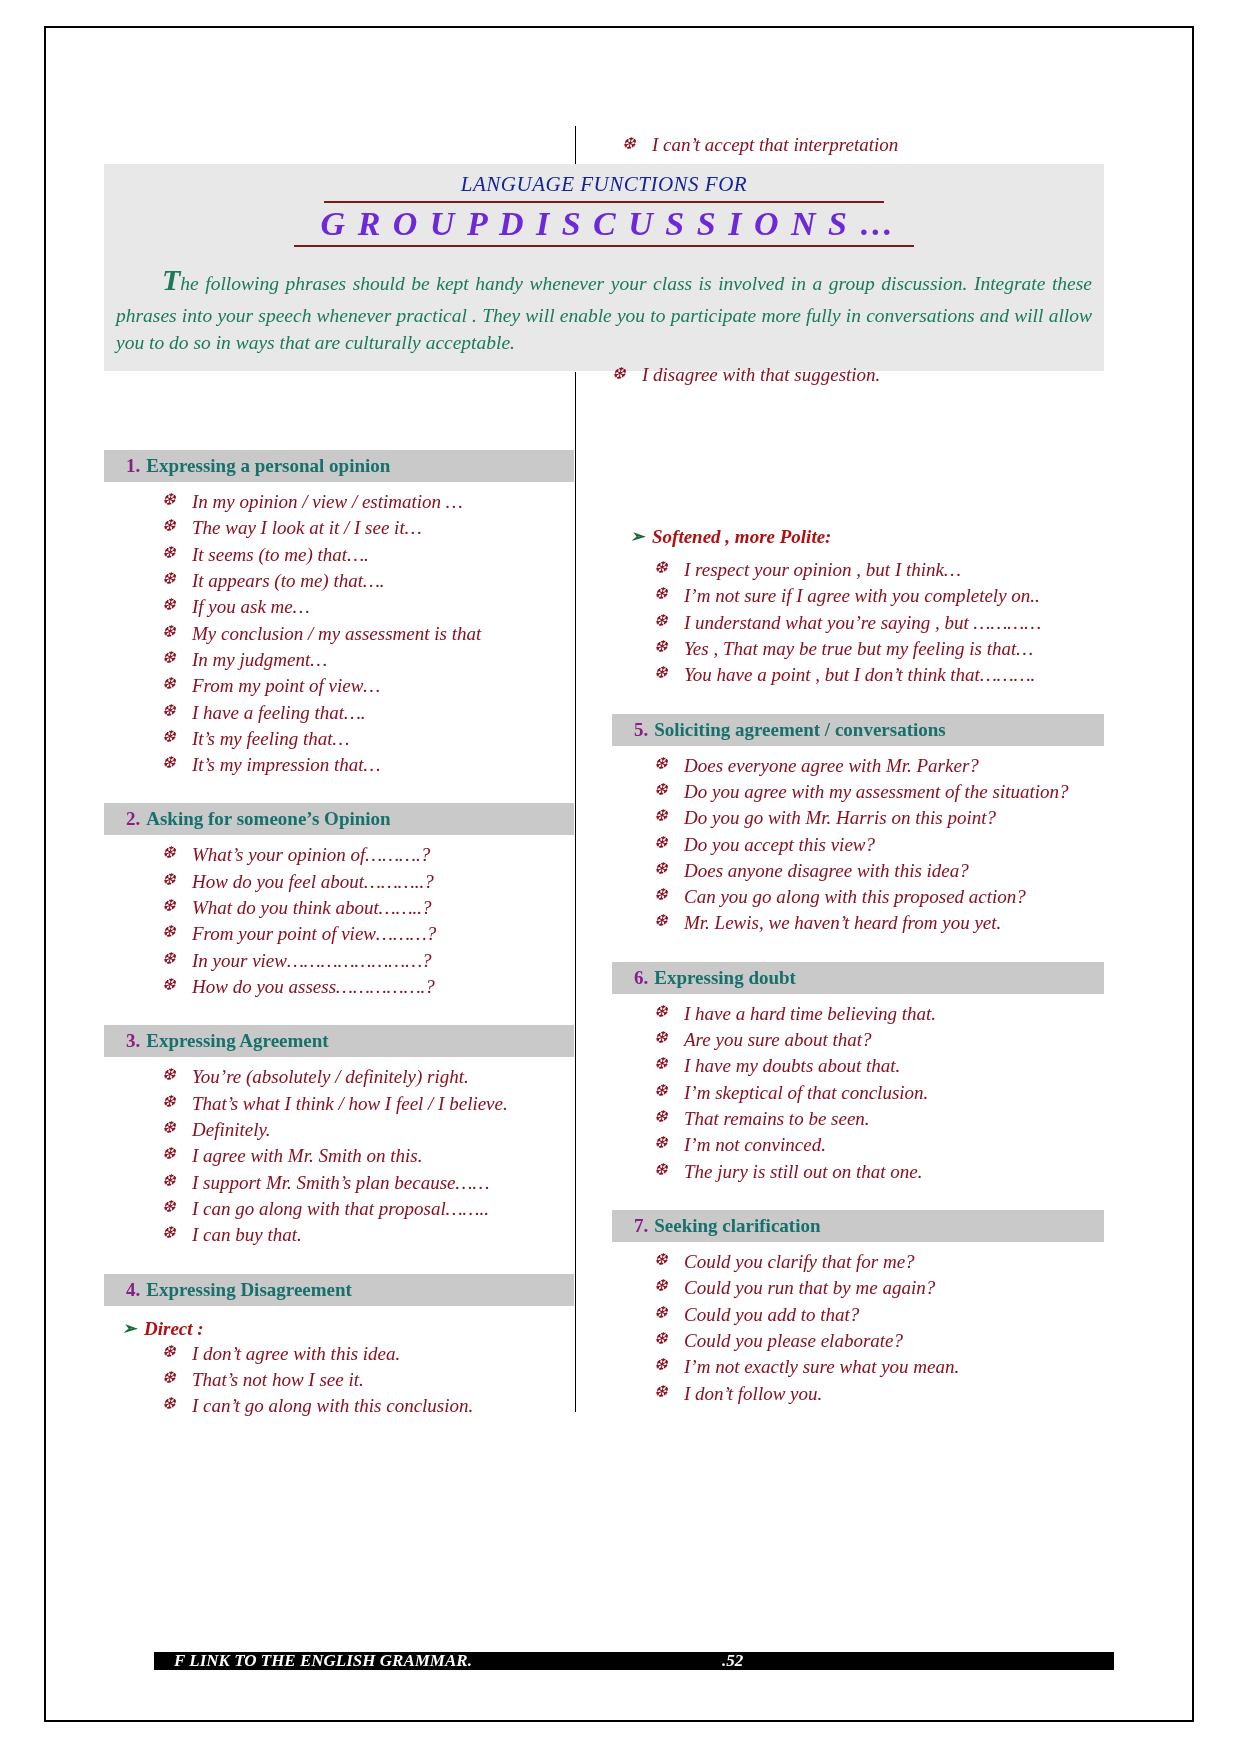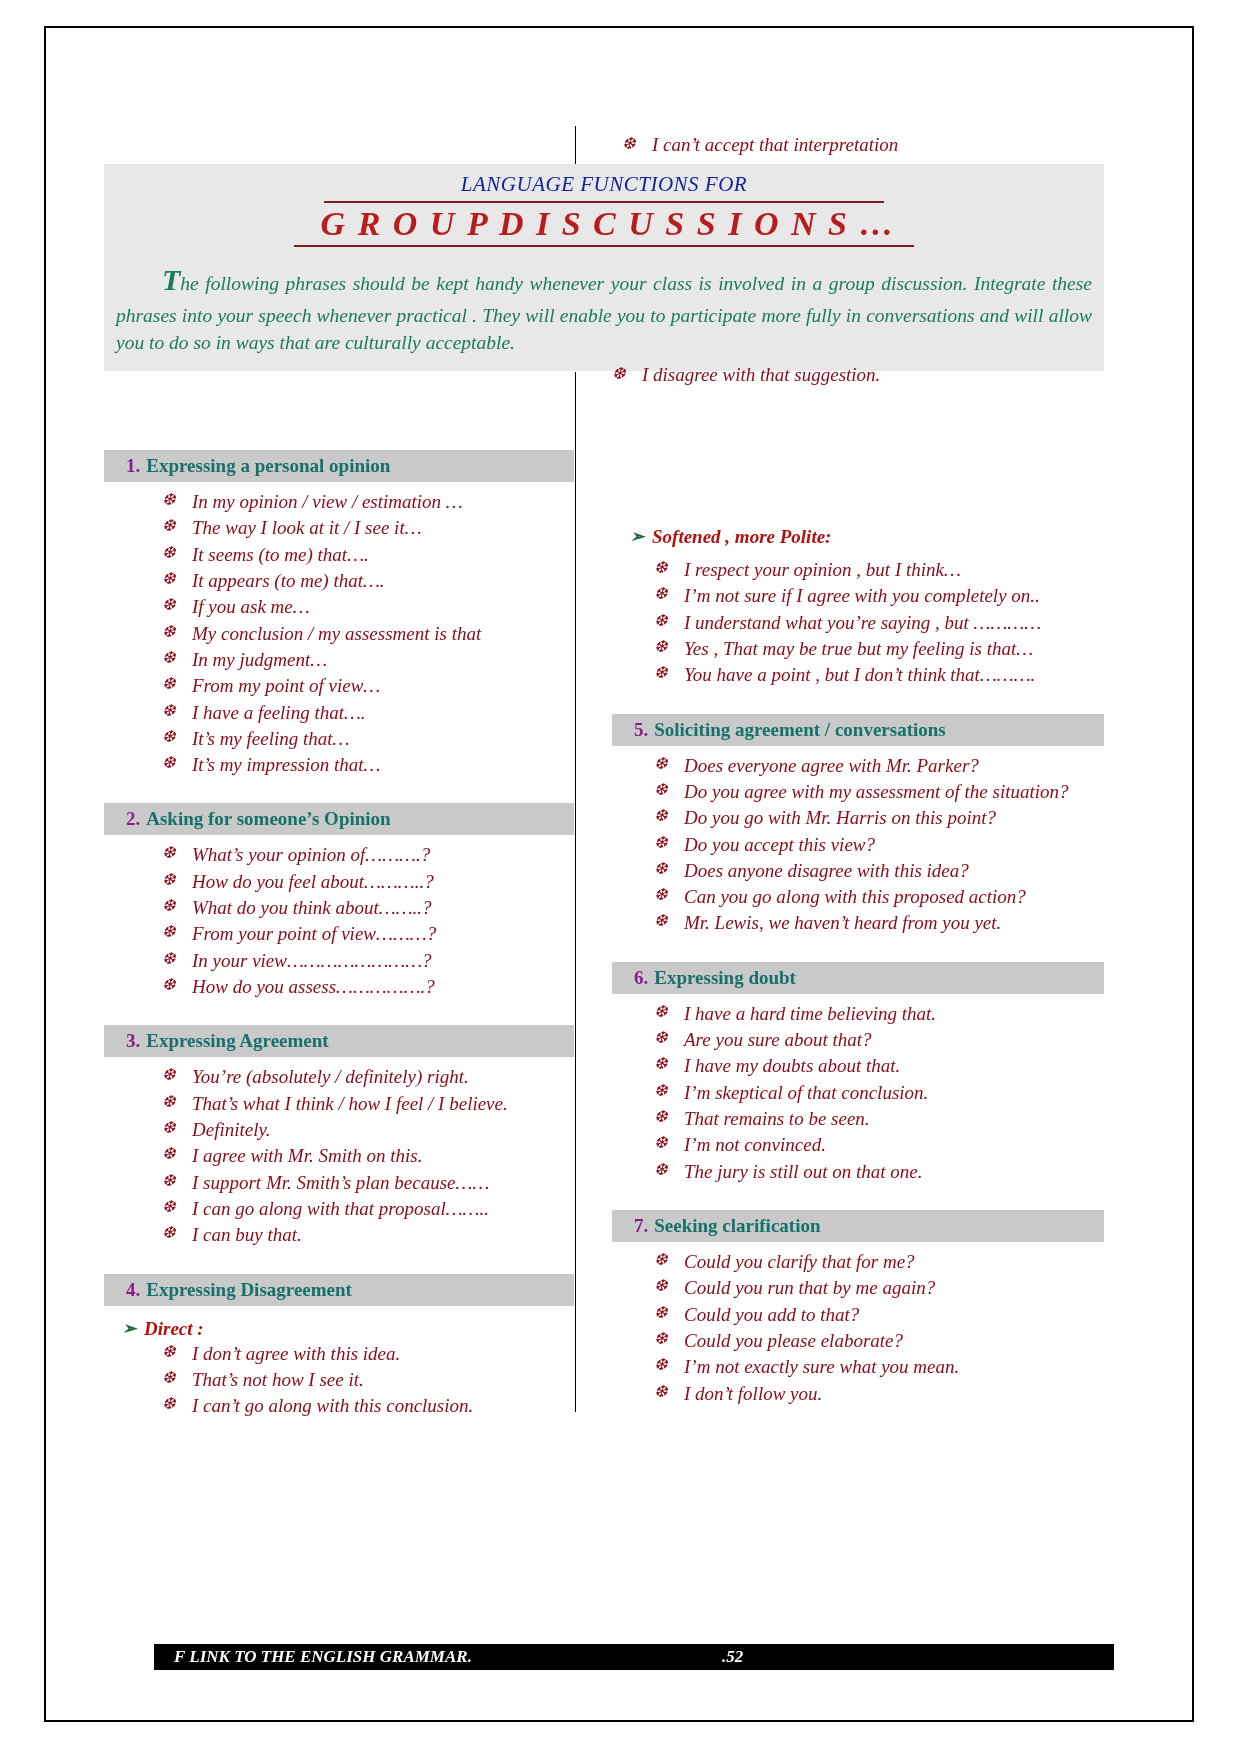--- a/index.html
+++ b/index.html
@@ -67,21 +67,21 @@
   .hdr-rule {
     width: 560px;
     height: 2px;
     background: #7a1b1b;
     margin: 4px auto 2px auto;
   }
   .hdr-title {
     text-align: center;
     font-style: italic;
     font-weight: bold;
-    color: #b91c1c;
+    color: #6d28d9;
     font-size: 34px;
     letter-spacing: 2px;
     padding-left: 8px;
   }
   .hdr-rule2 {
     width: 620px;
     height: 2px;
     background: #7a1b1b;
     margin: 2px auto 12px auto;
   }
@@ -196,21 +196,21 @@
     top: 322px;
     width: 480px;
   }
 
   
   .footer {
     position: absolute;
     left: 92px;
     bottom: 36px;
     width: 960px;
-    height: 26px;
+    height: 18px;
     background: #000000;
     color: #ffffff;
     font-style: italic;
     font-weight: bold;
     font-size: 17px;
     display: flex;
     align-items: center;
   }
   .footer .f-title { padding-left: 20px; }
   .footer .f-page { padding-left: 250px; }

